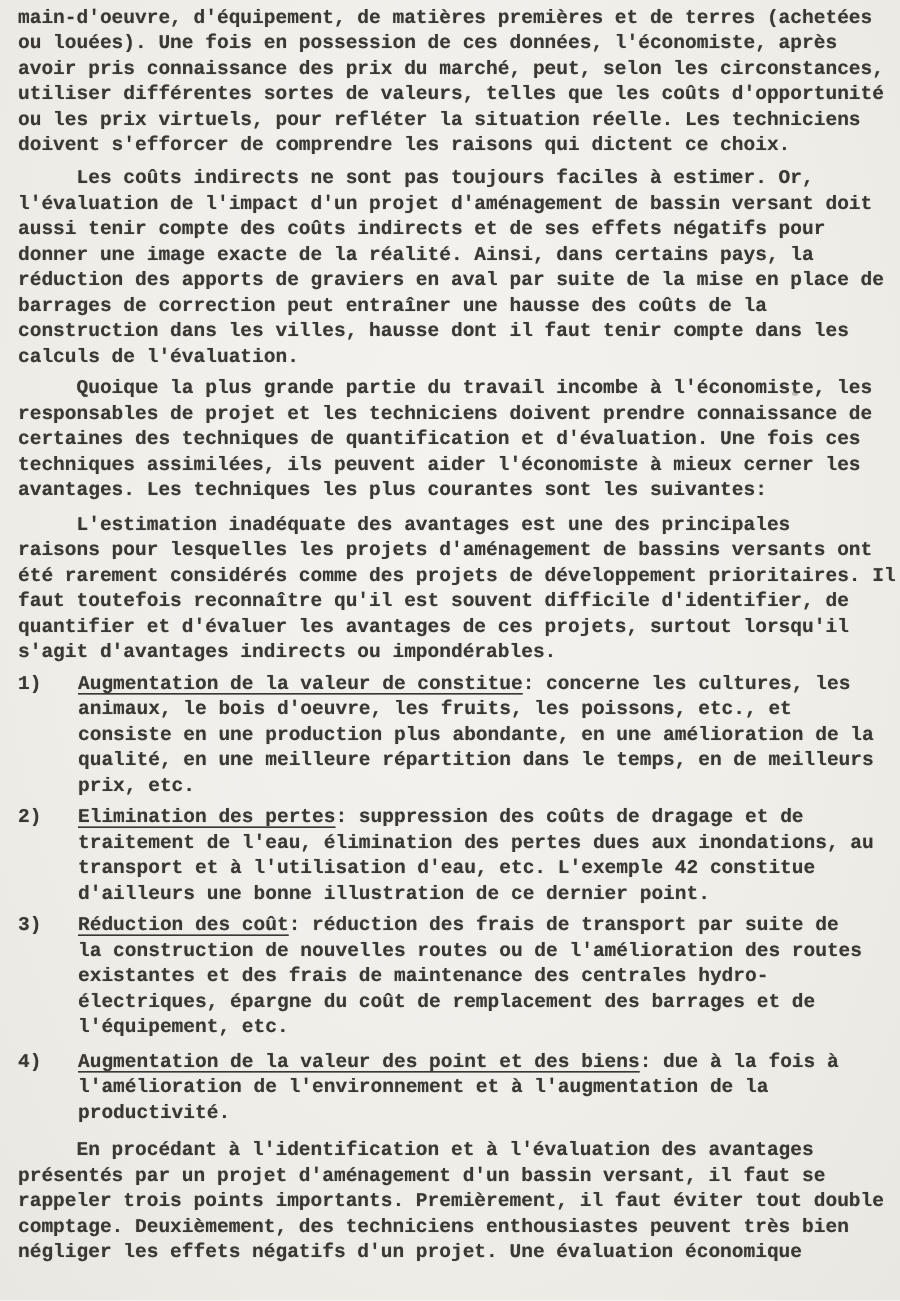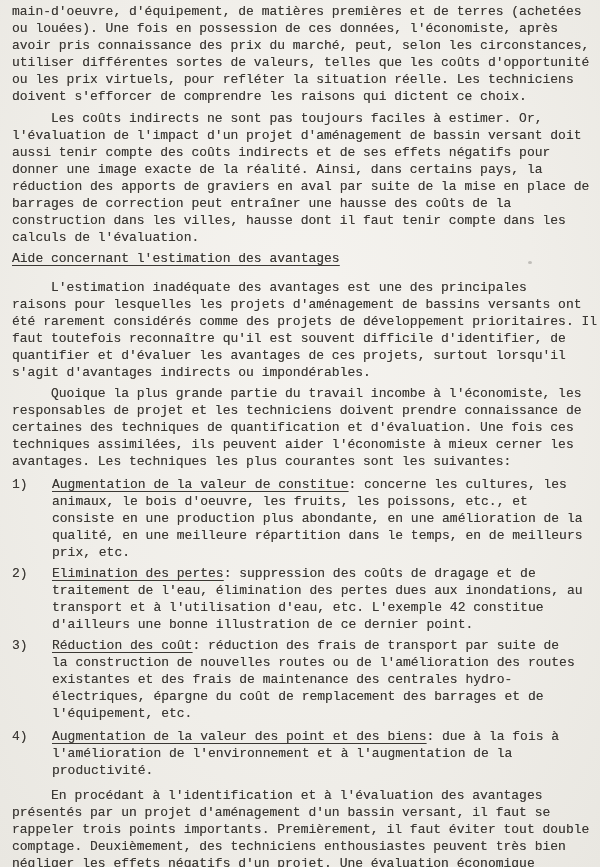--- a/index.html
+++ b/index.html
@@ -14,21 +14,21 @@
   }
   .page {
     position: relative;
     width: 540px;
     height: 867px;
     box-sizing: border-box;
     padding: 3px 6px 0 12px;
     font-family: "Liberation Mono", "DejaVu Sans Mono", monospace;
     font-size: 13px;
     line-height: 17px;
-    font-weight: normal;
+    font-weight: bold;
     color: #3b3834;
     text-shadow: 0 0 0.6px rgba(59, 56, 52, 0.55);
   }
   .block {
     white-space: pre;
     margin: 0;
   }
   .indent { text-indent: 39px; }
   .mb4  { margin-bottom: 4px; }
   .mb5  { margin-bottom: 5px; }
@@ -72,34 +72,33 @@
 
   <div class="block indent mb4">Les coûts indirects ne sont pas toujours faciles à estimer. Or,
 l'évaluation de l'impact d'un projet d'aménagement de bassin versant doit
 aussi tenir compte des coûts indirects et de ses effets négatifs pour
 donner une image exacte de la réalité. Ainsi, dans certains pays, la
 réduction des apports de graviers en aval par suite de la mise en place de
 barrages de correction peut entraîner une hausse des coûts de la
 construction dans les villes, hausse dont il faut tenir compte dans les
 calculs de l'évaluation.</div>
 
-  <div class="block mb12"><span class="u">Aide concernant l'estimation des avantages</span></div>
+
+  <div class="block indent mb6">Quoique la plus grande partie du travail incombe à l'économiste, les
+responsables de projet et les techniciens doivent prendre connaissance de
+certaines des techniques de quantification et d'évaluation. Une fois ces
+techniques assimilées, ils peuvent aider l'économiste à mieux cerner les
+avantages. Les techniques les plus courantes sont les suivantes:</div>
 
   <div class="block indent mb4">L'estimation inadéquate des avantages est une des principales
 raisons pour lesquelles les projets d'aménagement de bassins versants ont
 été rarement considérés comme des projets de développement prioritaires. Il
 faut toutefois reconnaître qu'il est souvent difficile d'identifier, de
 quantifier et d'évaluer les avantages de ces projets, surtout lorsqu'il
 s'agit d'avantages indirects ou impondérables.</div>
-
-  <div class="block indent mb6">Quoique la plus grande partie du travail incombe à l'économiste, les
-responsables de projet et les techniciens doivent prendre connaissance de
-certaines des techniques de quantification et d'évaluation. Une fois ces
-techniques assimilées, ils peuvent aider l'économiste à mieux cerner les
-avantages. Les techniques les plus courantes sont les suivantes:</div>
 
   <div class="li mb4"><span class="num">1)</span><span class="u">Augmentation de la valeur de constitue</span><span>: concerne les cultures, les
 animaux, le bois d'oeuvre, les fruits, les poissons, etc., et
 consiste en une production plus abondante, en une amélioration de la
 qualité, en une meilleure répartition dans le temps, en de meilleurs
 prix, etc.</span></div>
 
   <div class="li mb4"><span class="num">2)</span><span class="u">Elimination des pertes</span><span>: suppression des coûts de dragage et de
 traitement de l'eau, élimination des pertes dues aux inondations, au
 transport et à l'utilisation d'eau, etc. L'exemple 42 constitue

